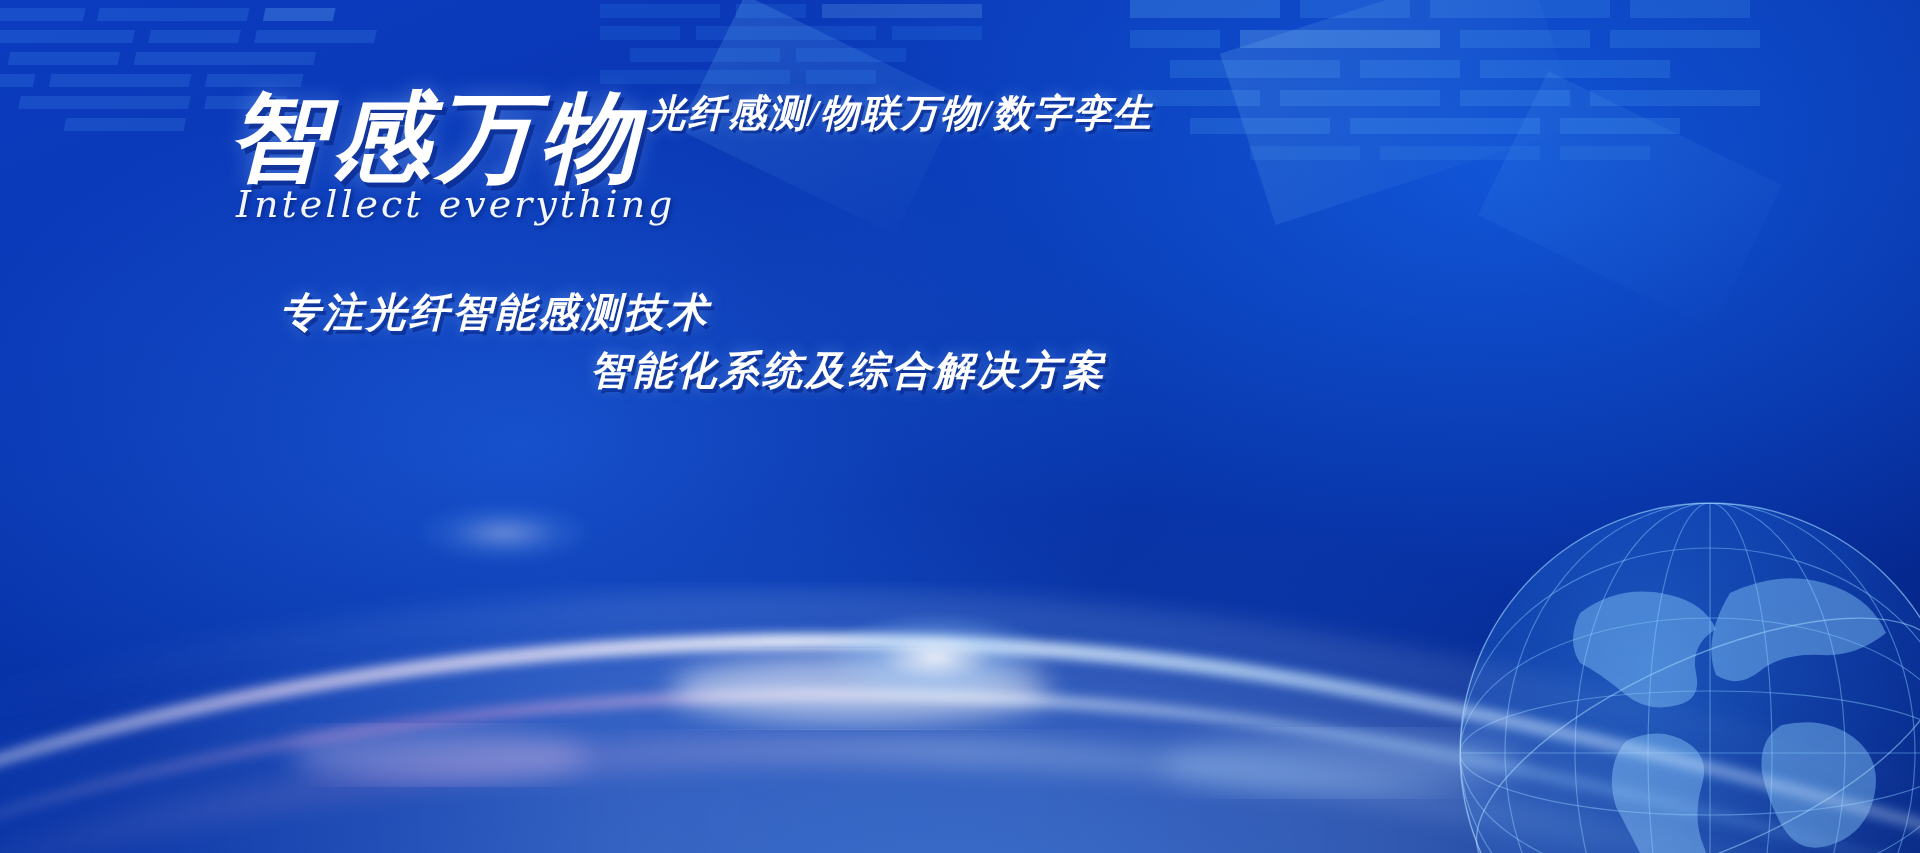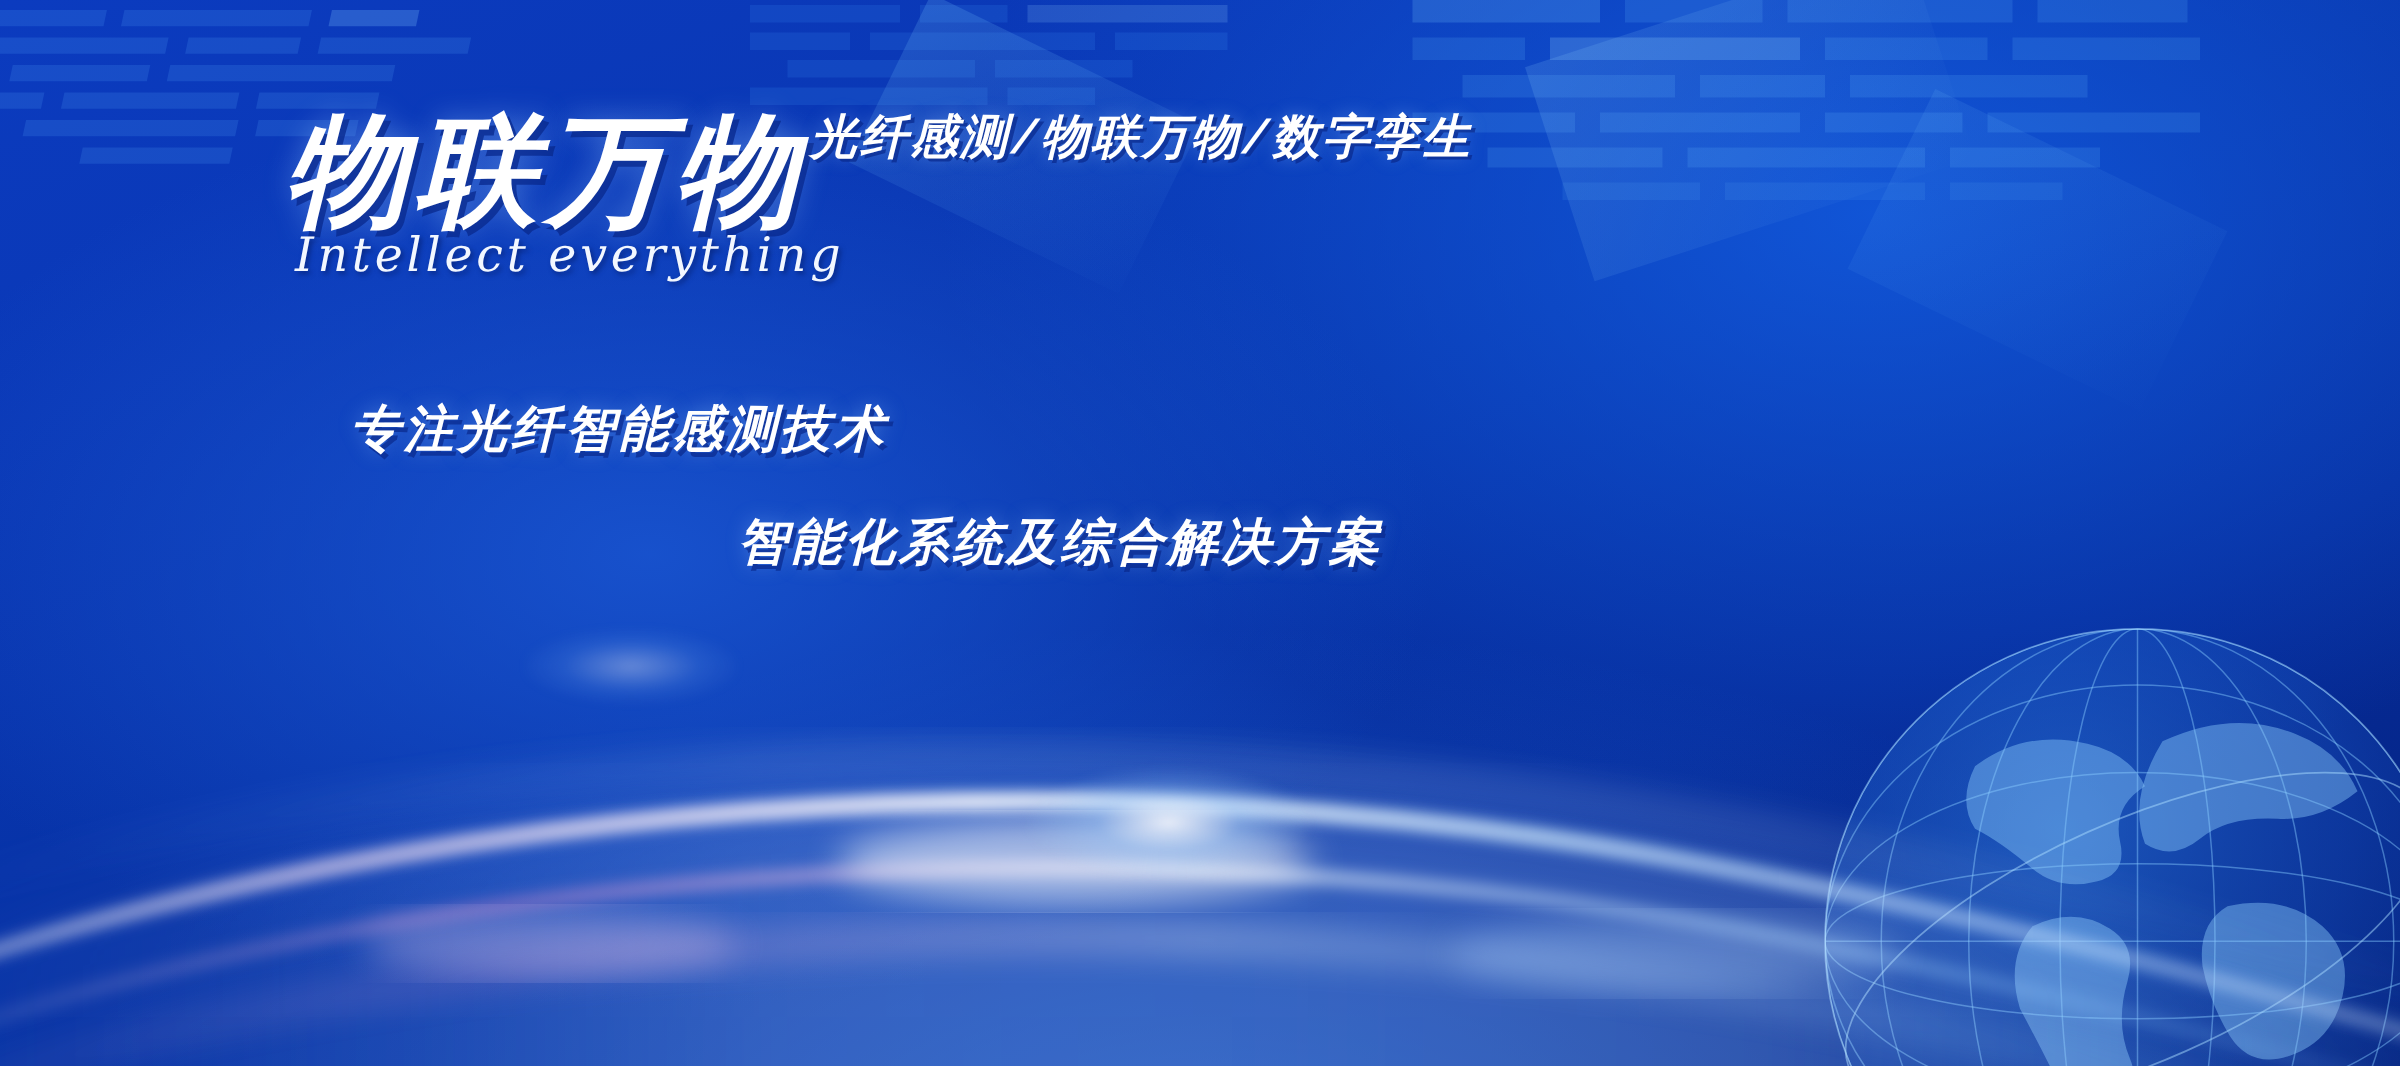--- a/index.html
+++ b/index.html
@@ -61,34 +61,33 @@
   .headline-en{
     position:absolute; left:236px; top:182px;
     font-family:"DejaVu Serif","Liberation Serif",serif;
     font-style:italic; font-size:38px; color:#f2f7ff; letter-spacing:3px;
     text-shadow:2px 2px 4px rgba(6,35,120,.8);
     white-space:nowrap;
   }
 
   .slogan{ position:absolute; left:648px; top:84px; }
   .slogan-line{
-    font-family:Liberation Mono, monospace;
+    font-family:Liberation Serif, serif;
     font-size:38px; font-weight:bold; font-style:italic; color:#ffffff;
     letter-spacing:2px; line-height:1.55; white-space:nowrap;
     text-shadow:3px 3px 0 rgba(8,40,140,.7), 0 0 14px rgba(150,200,255,.4);
   }
   .slogan-line.l2{ padding-left:34px; }
 
   .sub{ position:absolute; left:280px; top:283px; }
   .sub-line{
     font-family:"DejaVu Sans","Liberation Sans",sans-serif;
     font-size:40px; font-weight:bold; font-style:italic; color:#ffffff;
     letter-spacing:3px; line-height:1.45; white-space:nowrap;
     text-shadow:3px 4px 0 rgba(8,40,140,.7), 0 0 16px rgba(150,200,255,.4);
-    margin-top:32px;
   }
   .sub-line.s2{ padding-left:310px;text-align:center; }
 </style>
 </head>
 <body>
 
 <div id="banner">
 
   <div class="grid-top">
     <i style="left:10px;  top:8px;   width:96px;  height:13px;"></i>
@@ -238,21 +237,21 @@
       <ellipse cx="980" cy="226" rx="190" ry="34" fill="#ffffff" opacity="0.55" filter="url(#blur14)"></ellipse>
       <ellipse cx="560" cy="292" rx="150" ry="26" fill="#ffd9f2" opacity="0.30" filter="url(#blur14)"></ellipse>
       <ellipse cx="1460" cy="300" rx="180" ry="30" fill="#bfe0ff" opacity="0.28" filter="url(#blur14)"></ellipse>
     </svg>
   </div>
 
   <div class="glow-ball"></div>
 
   <div class="txt-layer">
 
-    <div class="headline">物联万物</div>
+    <div class="headline">智感万物</div>
 
     <div class="headline-en">Intellect everything</div>
 
     <div class="slogan">
       <div class="slogan-line l1">光纤感测/物联万物/数字孪生</div>
     </div>
 
     <div class="sub">
       <div class="sub-line s1">专注光纤智能感测技术</div>
       <div class="sub-line s2">智能化系统及综合解决方案</div>

